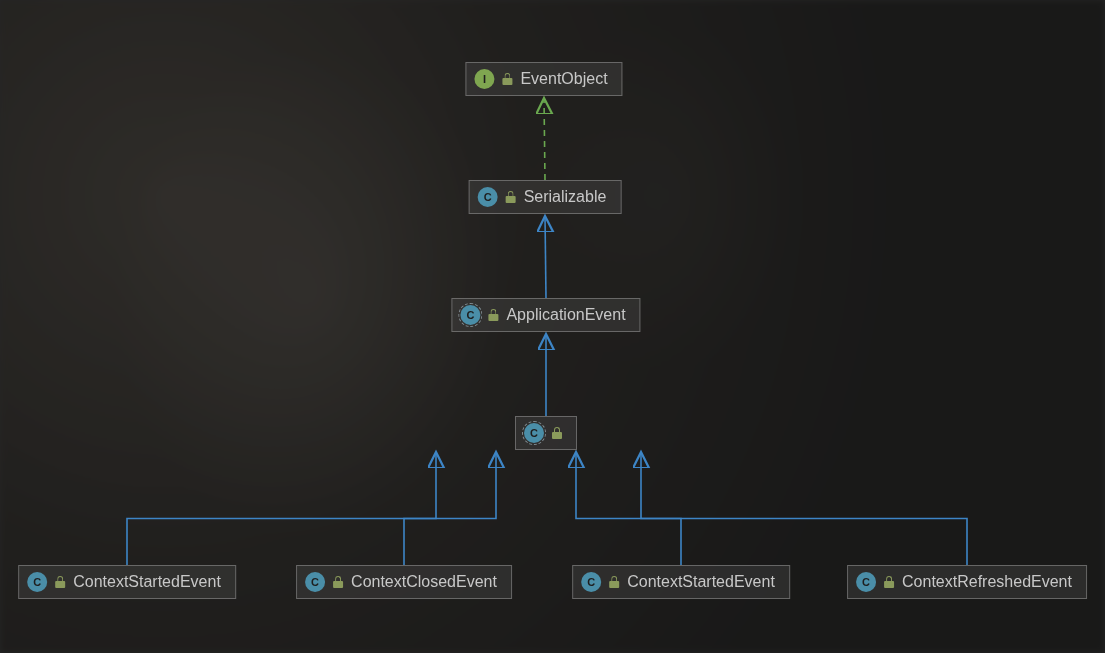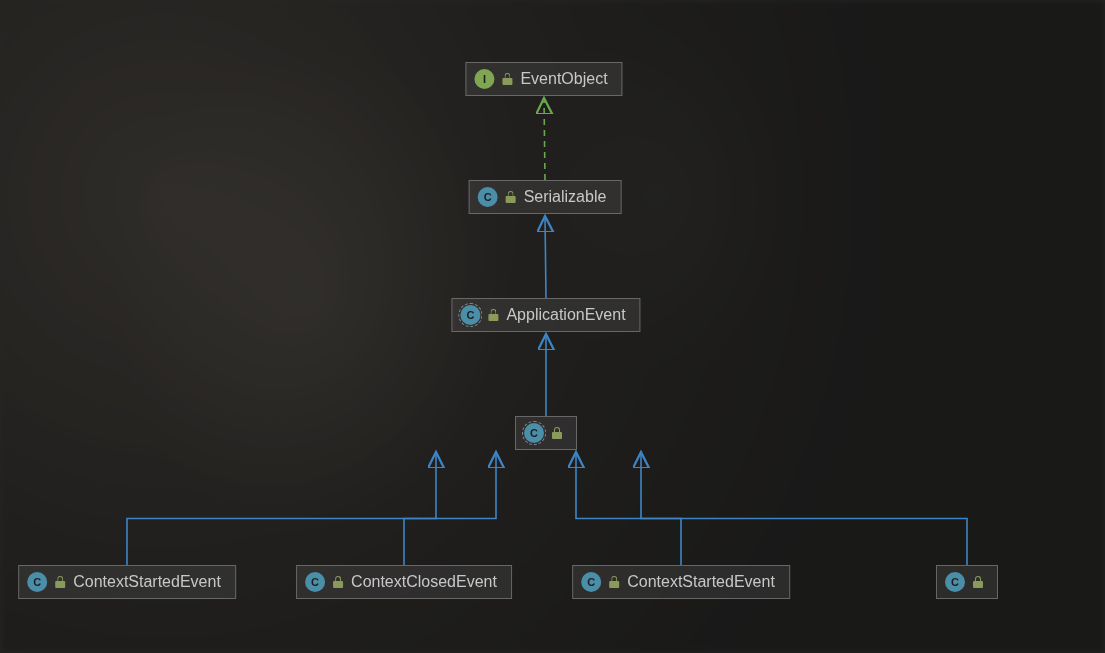--- a/index.html
+++ b/index.html
@@ -130,14 +130,15 @@
       <span class="label">ContextClosedEvent</span>
     </div>
     <div class="node" style="left: 681px; top: 565px;">
       <span class="type-badge class">C</span>
       <span class="lock-icon"></span>
       <span class="label">ContextStartedEvent</span>
     </div>
     <div class="node" style="left: 967px; top: 565px;">
       <span class="type-badge class">C</span>
       <span class="lock-icon"></span>
+      <span class="label">ContextRefreshedEvent</span>
     </div>
   </div>
 
 </body></html>

